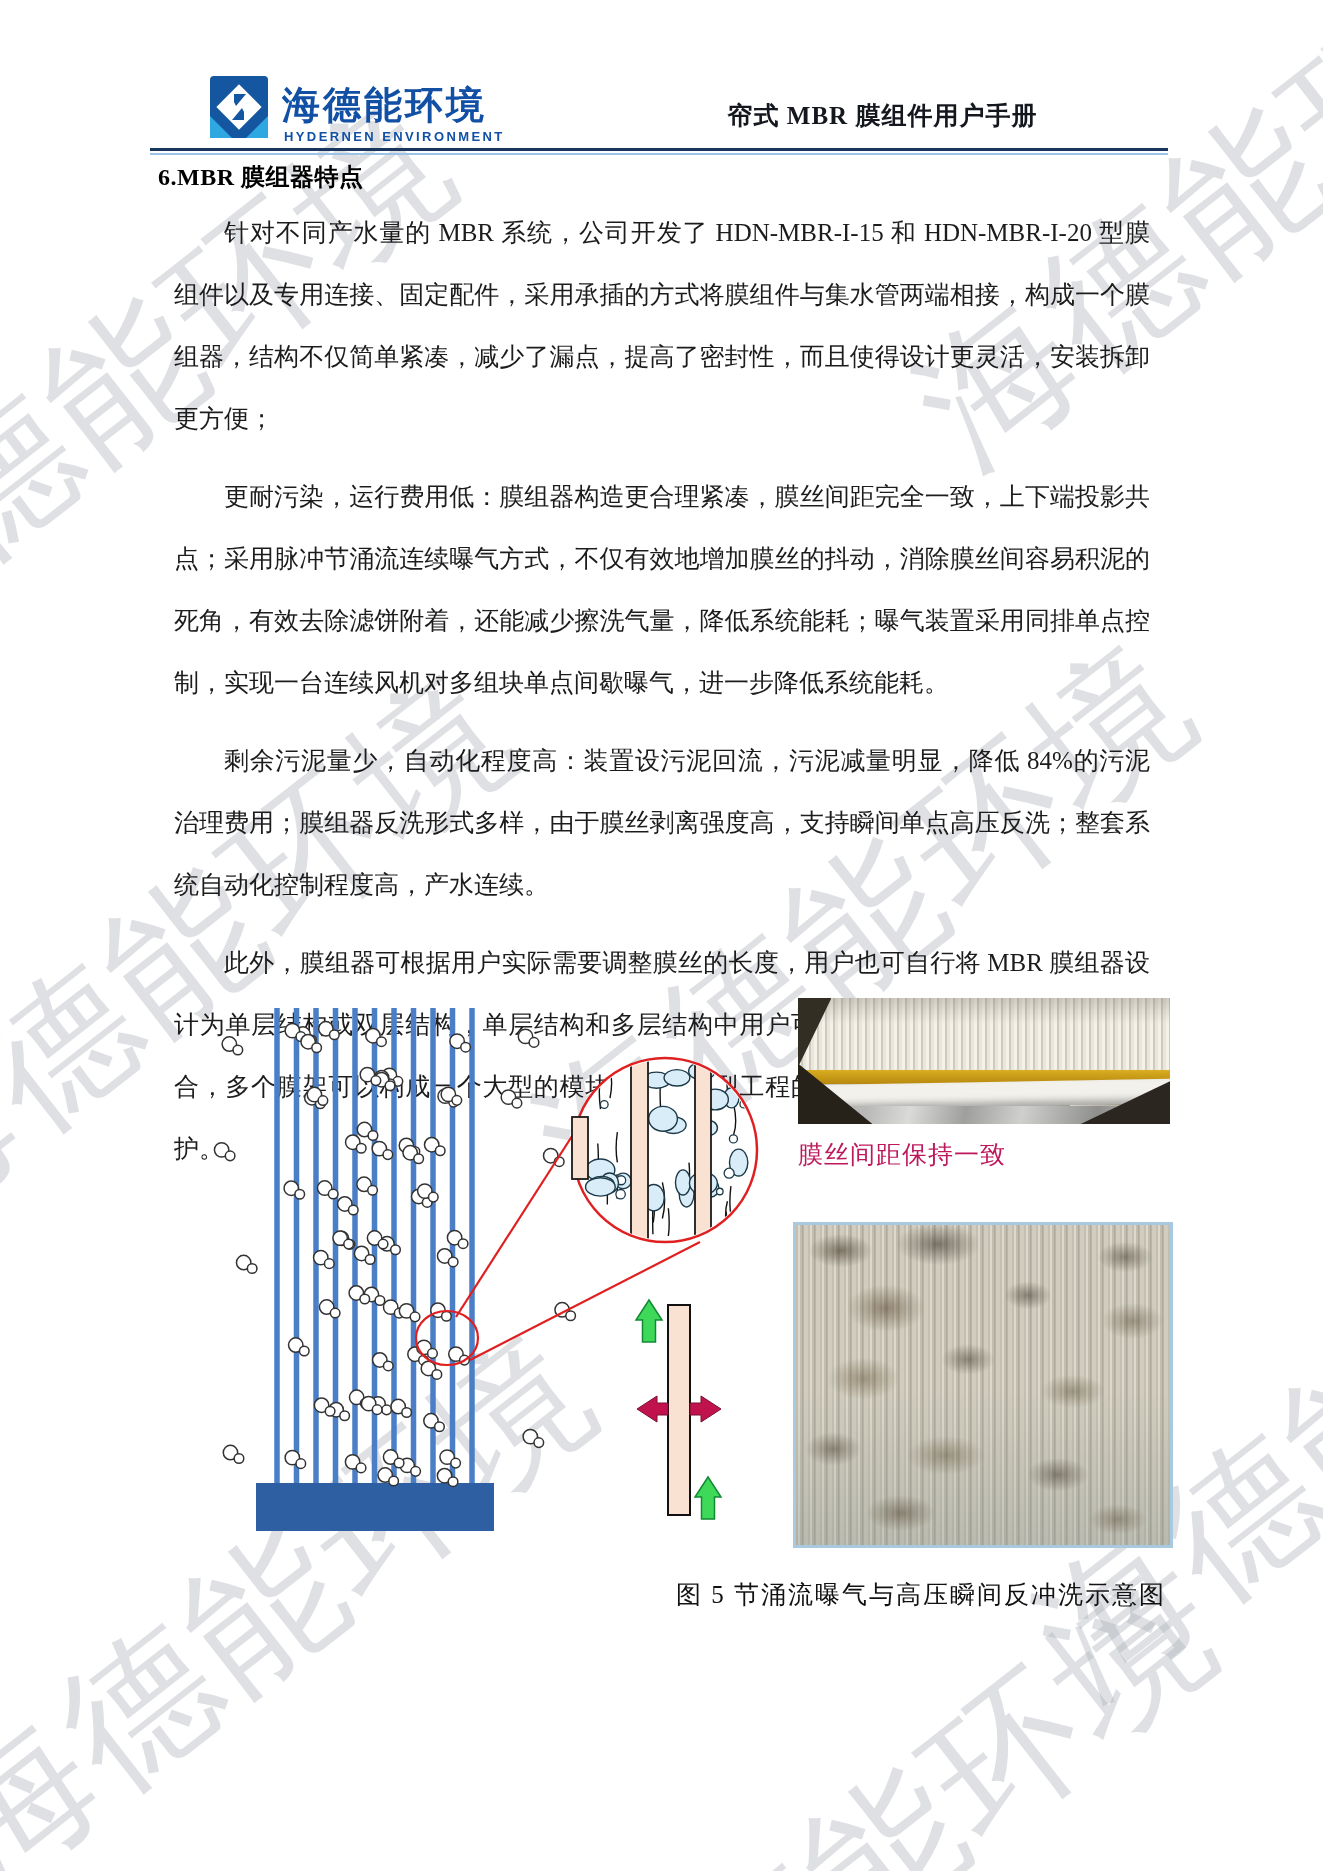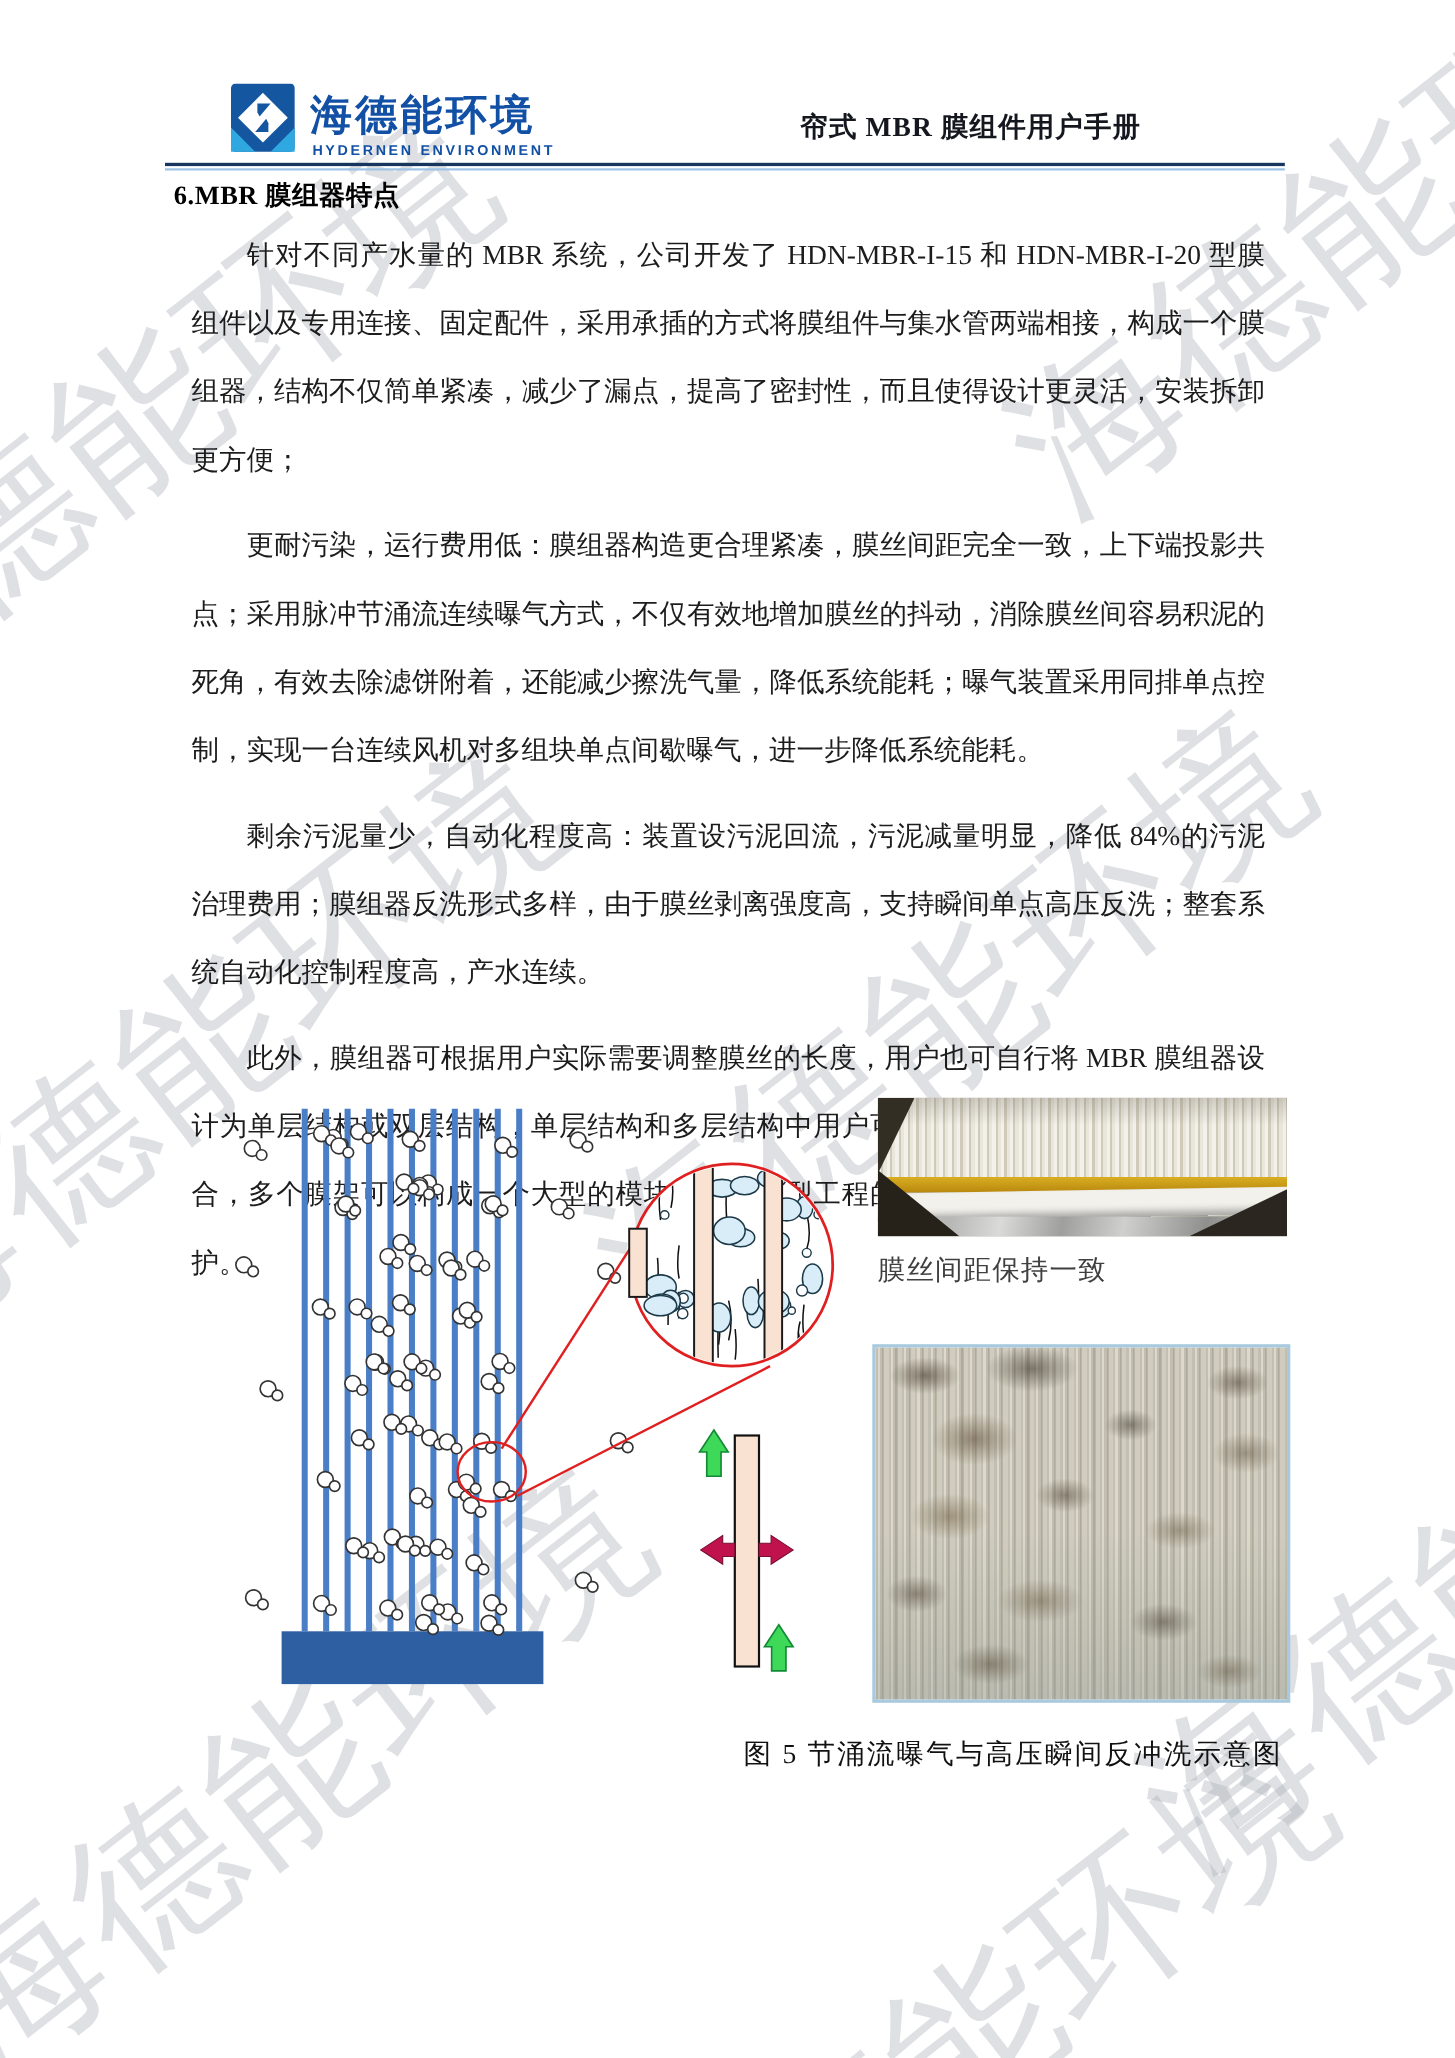--- a/index.html
+++ b/index.html
@@ -61,21 +61,21 @@
   .p1-plastic{position:absolute;left:0;top:86%;width:100%;height:14%;
     background:linear-gradient(100deg,#b8b9b6 0 18%,#dadbd8 30%,#9fa09d 45%,#cfd0cd 60%,#8f908d 80%,#c8c9c6);}
   .p1-dark-tl{position:absolute;left:0;top:0;width:9%;height:55%;
     background:#332e24;clip-path:polygon(0 0,100% 0,0 100%);}
   .p1-dark-bl{position:absolute;left:0;bottom:0;width:20%;height:48%;
     background:#262219;clip-path:polygon(0 0,100% 100%,0 100%);}
   .p1-dark-br{position:absolute;right:0;bottom:0;width:24%;height:34%;
     background:#2b2720;clip-path:polygon(100% 0,100% 100%,0 100%);}
   .photo1-caption{
     position:absolute;left:798px;top:1138px;z-index:2;
-    font-size:25px;color:#404040;letter-spacing:1px;
+    font-size:25px;color:#be185d;letter-spacing:1px;
   }
   .photo2{
     position:absolute;left:793px;top:1222px;width:380px;height:326px;z-index:2;
     border:3px solid #a9cade;box-sizing:border-box;
     background:
       repeating-linear-gradient(90deg,rgba(96,106,100,.22) 0 2px,rgba(0,0,0,0) 2px 6px),
       repeating-linear-gradient(90deg,#ddd8ca 0 4px,#c2bdae 4px 7px,#d1ccbd 7px 12px);
     overflow:hidden;
   }
   .photo2::after{

